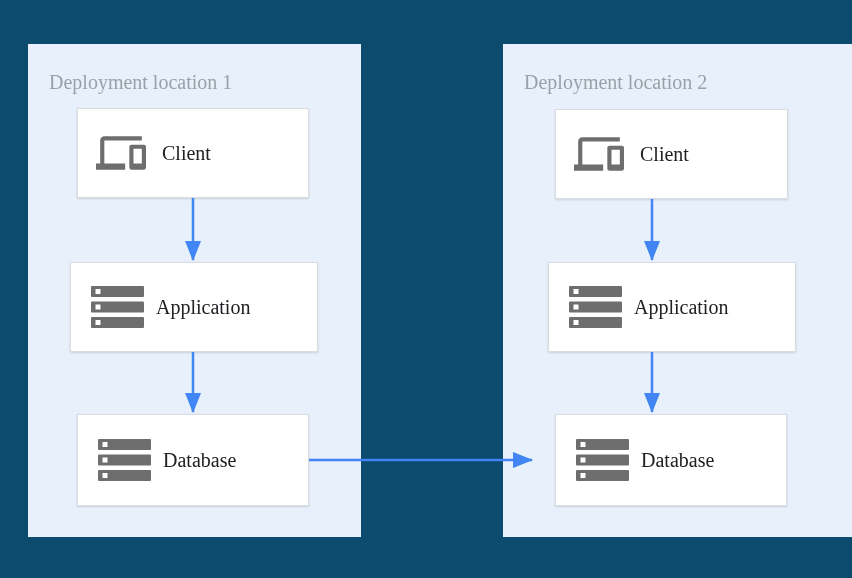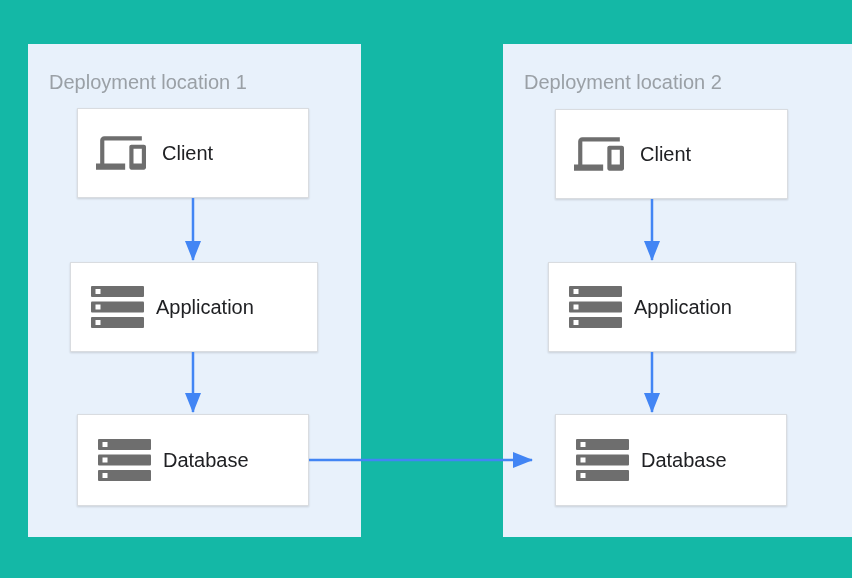--- a/index.html
+++ b/index.html
@@ -4,23 +4,23 @@
 <style>
   html, body {
     margin: 0;
     padding: 0;
     background: #ffffff;
   }
   .canvas {
     position: relative;
     width: 852px;
     height: 578px;
-    background: #14b8a6;
+    background: #0c4a6e;
     overflow: hidden;
-    font-family: Liberation Sans, sans-serif;
+    font-family: Liberation Serif, serif;
   }
   .panel {
     position: absolute;
     top: 44px;
     height: 493px;
     background: #E8F1FB;
   }
   .panel-1 { left: 28px;  width: 333px; }
   .panel-2 { left: 503px; width: 364px; }
   .panel-title {

